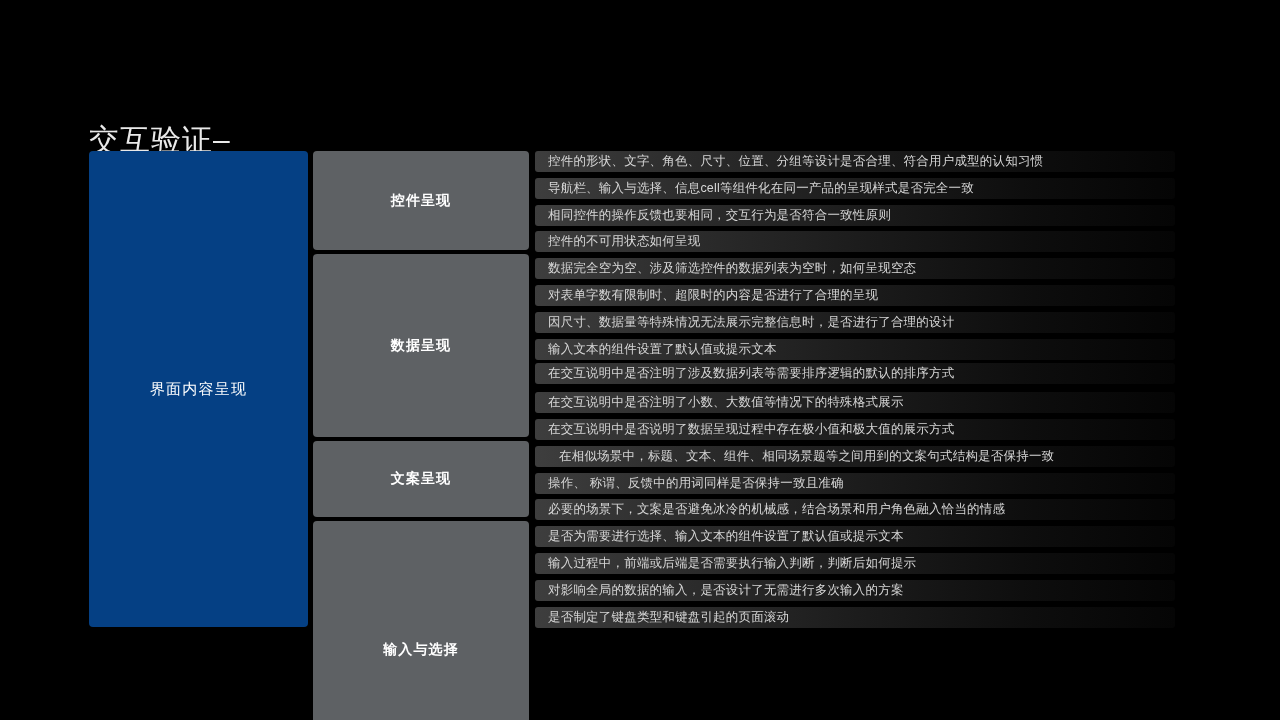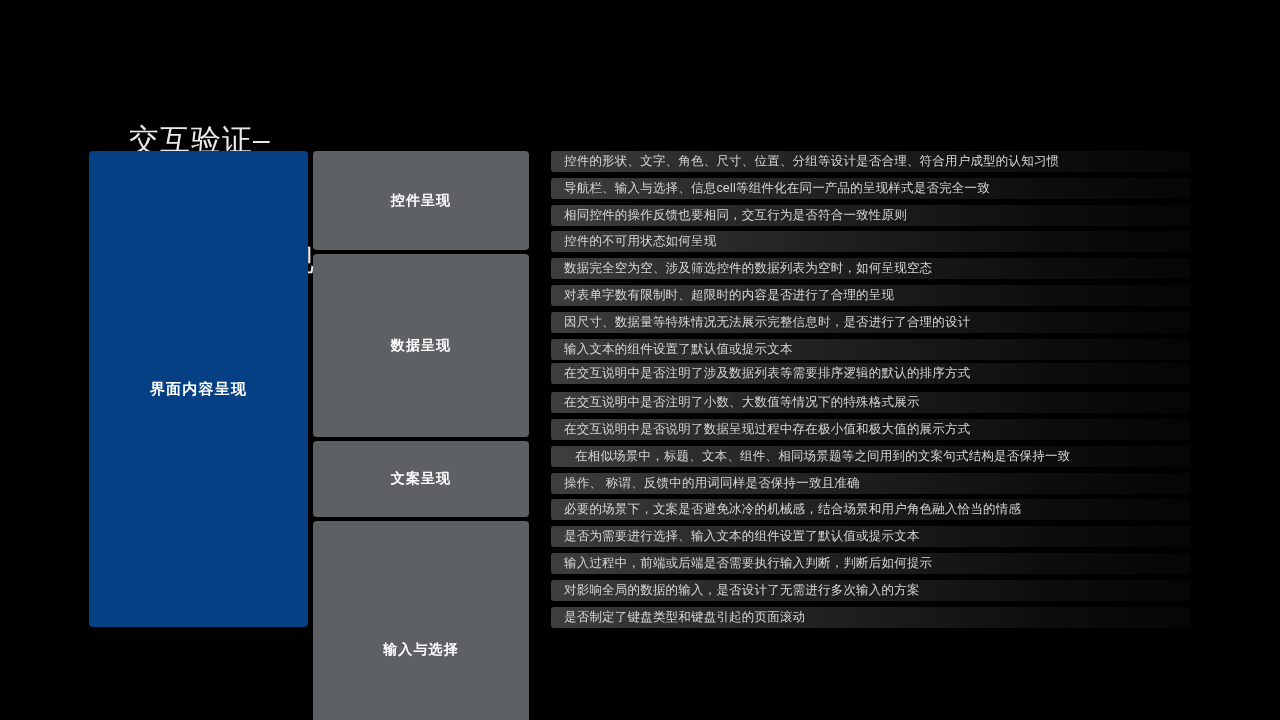--- a/index.html
+++ b/index.html
@@ -25,21 +25,20 @@
     top: 40px;
     font-size: 30px;
     line-height: 40px;
     font-weight: 400;
     color: #e9e9e9;
     letter-spacing: 1px;
     white-space: pre;
   }
   #slide-title .title-line {
     display: block;
-    margin-left: 40px;
   }
 
   
   #diagram {
     position: absolute;
     left: 0;
     top: 0;
     width: 1280px;
     height: 720px;
   }
@@ -53,21 +52,21 @@
     height: 476px;
     background: #054084;
     border-radius: 4px;
     display: flex;
     align-items: center;
     justify-content: center;
     box-sizing: border-box;
   }
   #root-node .node-label {
     font-size: 15px;
-    font-weight: bold;
+    font-weight: normal;
     color: #ffffff;
     letter-spacing: 1.2px;
   }
 
   
   #category-column {
     position: absolute;
     left: 313px;
     top: 151px;
     width: 216px;
@@ -104,21 +103,20 @@
     left: 0;
     width: 640px;
     height: 21px;
     border-radius: 3px;
     background: linear-gradient(to right, #3e3e3e 0%, #2d2d2d 22%, #1b1b1b 52%, #0d0d0d 78%, #050505 100%);
     display: flex;
     align-items: center;
     box-sizing: border-box;
     padding-left: 13px;
     overflow: hidden;
-    margin-left: 16px;
   }
   .item-bar .item-label {
     font-size: 12.5px;
     color: #d7d7d7;
     white-space: nowrap;
     letter-spacing: 0.2px;
     line-height: 21px;
   }
 </style>
 </head>

